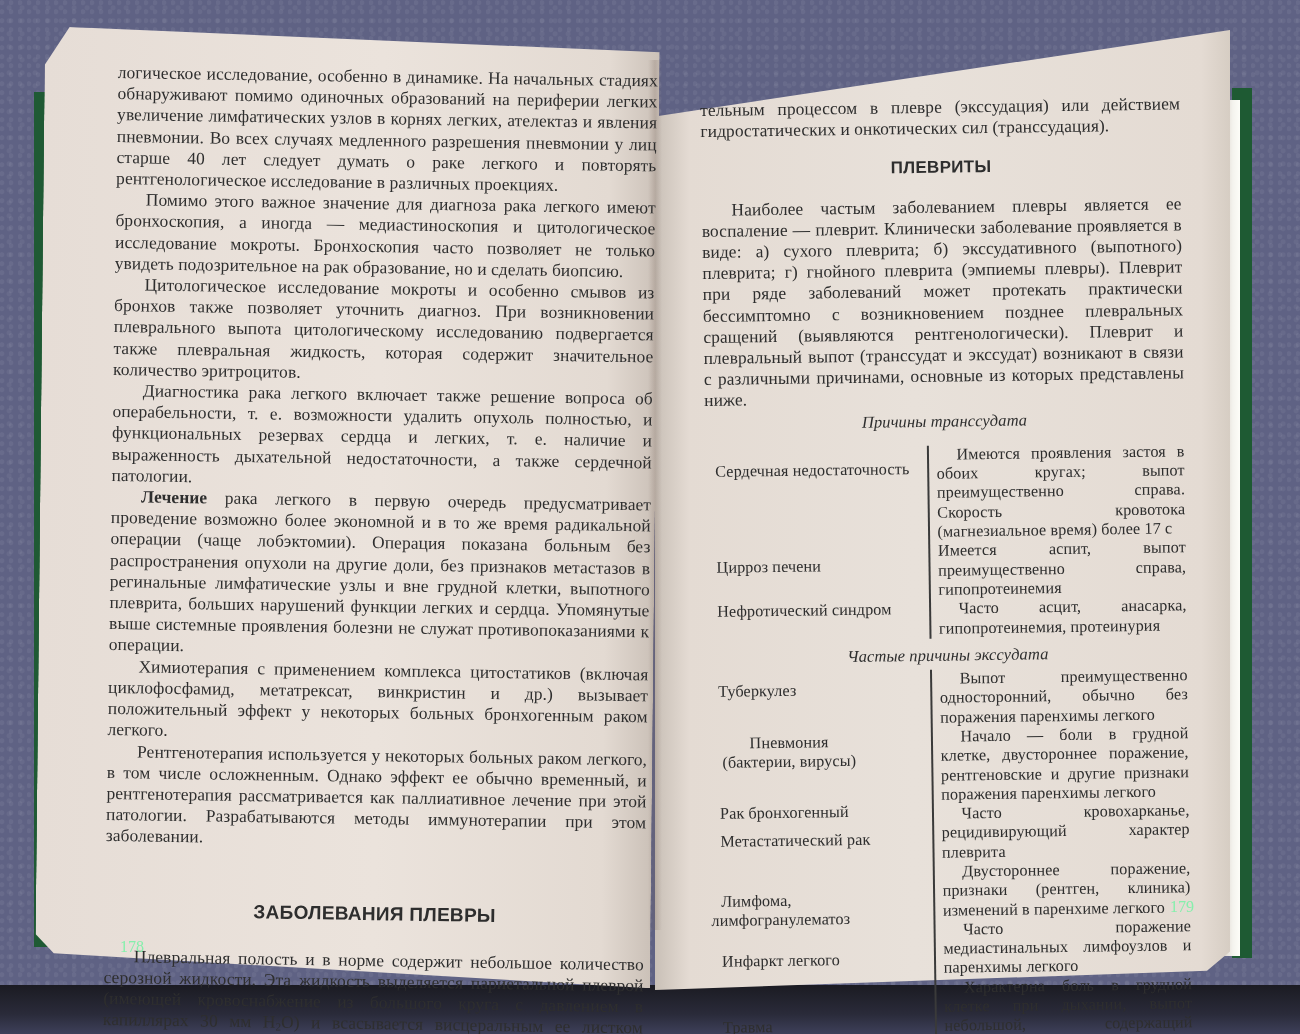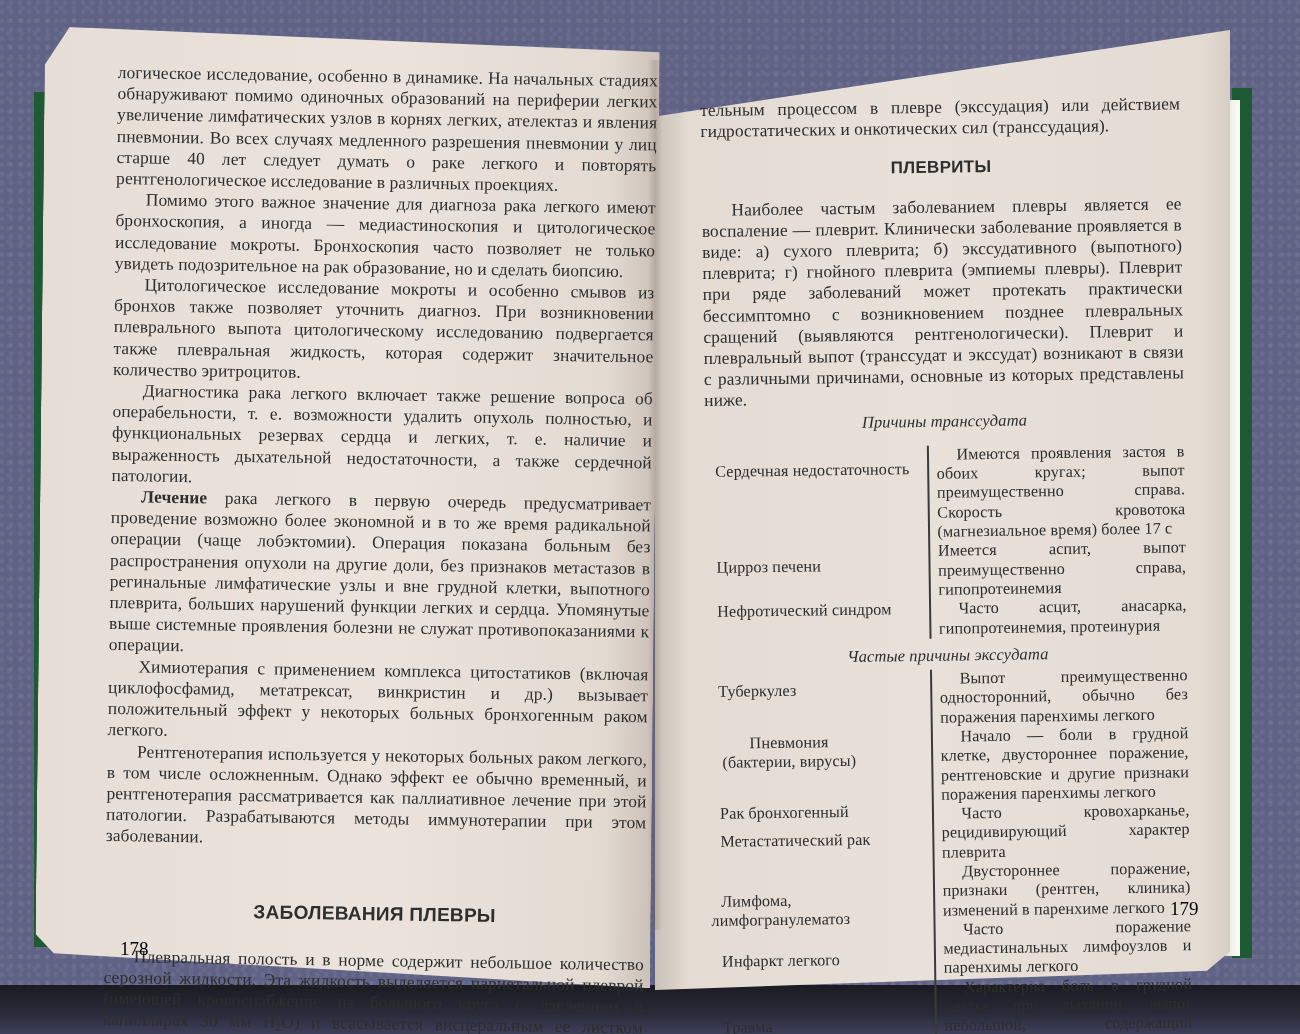--- a/index.html
+++ b/index.html
@@ -54,21 +54,21 @@
   .right-text { left: 700px; top: 100px; width: 480px; transform: rotate(-0.8deg); transform-origin: left top; }
   p.par { text-align: justify; text-indent: 30px; margin: 0; }
   p.par.noindent { text-indent: 0; }
   .section-title {
     text-align: center; font-family: "Liberation Sans", "DejaVu Sans", sans-serif;
     font-size: 17px; letter-spacing: 0.3px; margin: 0;
   }
   .section-title.big { font-size: 19px; }
   .italic-heading { font-style: italic; text-align: center; font-size: 16.5px; }
   .bold { font-weight: bold; }
-  .page-number { position: absolute; font-size: 19px; color: #000000; }
+  .page-number { position: absolute; font-size: 16px; color: #86efac; }
   .table { display: flex; position: relative; }
   .table .col-cause { width: 222px; }
   .table .divider { width: 1.5px; background: #3a3a3a; margin: 0 8px 0 0; }
   .table .col-desc { width: 248px; }
   .cause, .desc { font-size: 16.2px; line-height: 19.3px; }
   .cause { padding-left: 10px; }
   .desc { text-align: justify; text-indent: 20px; }
   sub { font-size: 11px; vertical-align: -3px; }
 </style>
 </head>

